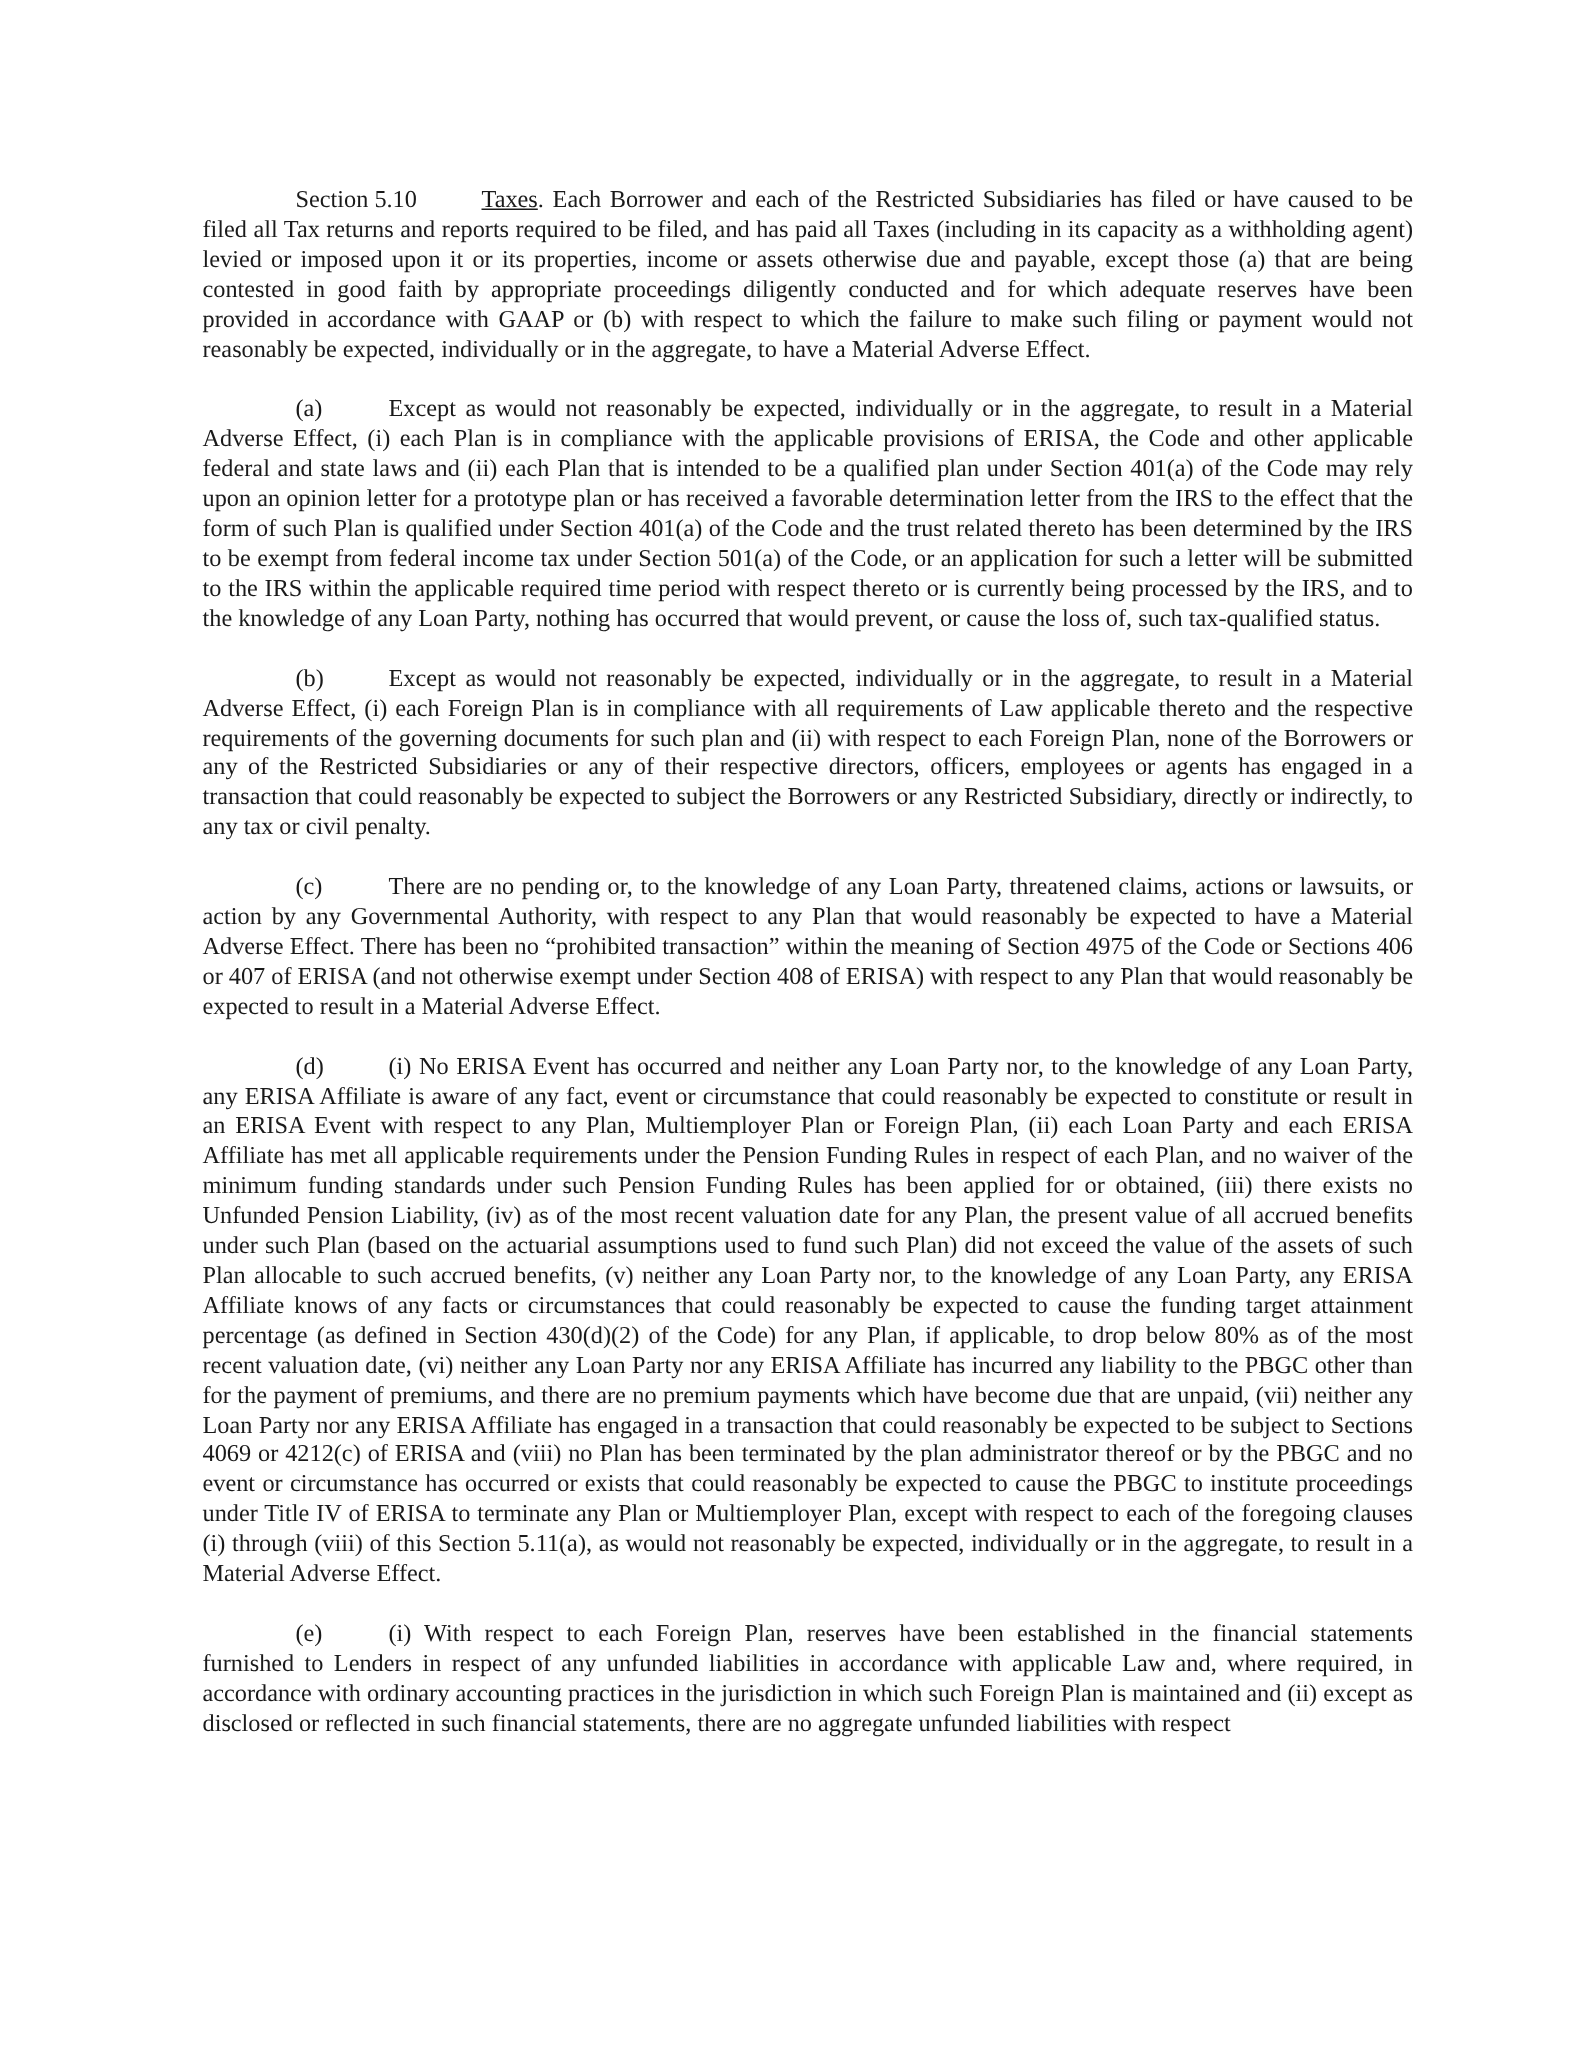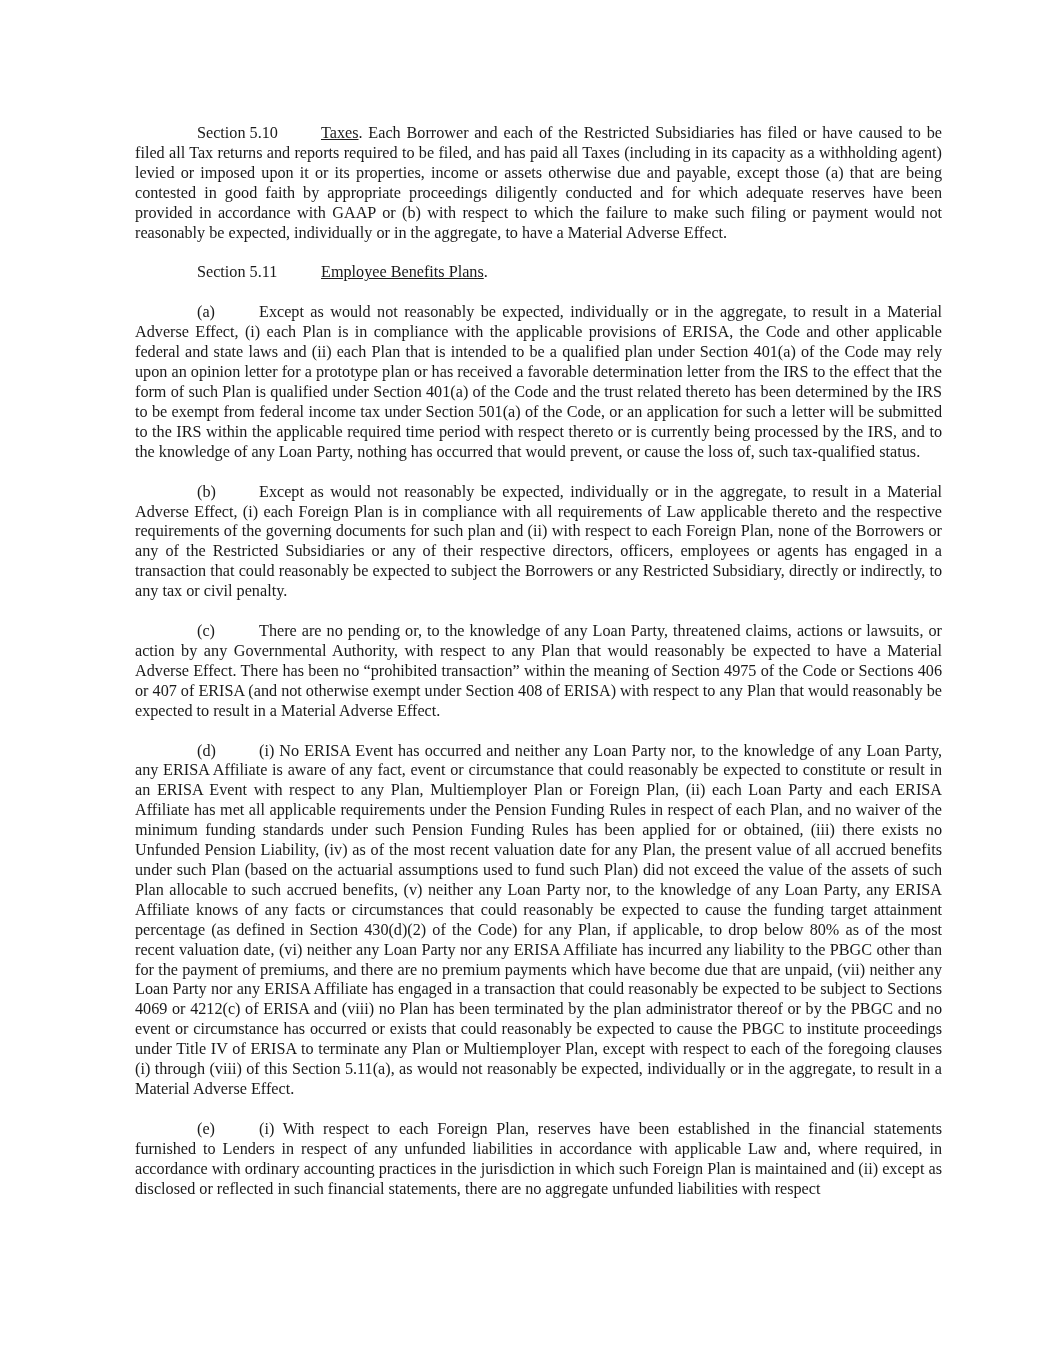--- a/index.html
+++ b/index.html
@@ -13,21 +13,20 @@
   .heading { margin: 0 0 20px 0; text-indent: 62px; }
   .num { display: inline-block; width: 62px; text-indent: 0; }
   .u { text-decoration: underline; }
 </style>
 </head>
 <body>
 
 <div class="page">
   <p class="para"><span class="num" style="width:124px">Section 5.10</span><span class="u">Taxes</span><span>. Each Borrower and each of the Restricted Subsidiaries has filed or have caused to be filed all Tax returns and reports required to be filed, and has paid all Taxes (including in its capacity as a withholding agent) levied or imposed upon it or its properties, income or assets otherwise due and payable, except those (a) that are being contested in good faith by appropriate proceedings diligently conducted and for which adequate reserves have been provided in accordance with GAAP or (b) with respect to which the failure to make such filing or payment would not reasonably be expected, individually or in the aggregate, to have a Material Adverse Effect.</span></p>
 
-  <p class="heading"><span class="num" style="width:124px">Section 5.11</span><span class="u">Employee Benefits Plans</span><span>.</span></p>
 
   <p class="para"><span class="num">(a)</span><span>Except as would not reasonably be expected, individually or in the aggregate, to result in a Material Adverse Effect, (i) each Plan is in compliance with the applicable provisions of ERISA, the Code and other applicable federal and state laws and (ii) each Plan that is intended to be a qualified plan under Section 401(a) of the Code may rely upon an opinion letter for a prototype plan or has received a favorable determination letter from the IRS to the effect that the form of such Plan is qualified under Section 401(a) of the Code and the trust related thereto has been determined by the IRS to be exempt from federal income tax under Section 501(a) of the Code, or an application for such a letter will be submitted to the IRS within the applicable required time period with respect thereto or is currently being processed by the IRS, and to the knowledge of any Loan Party, nothing has occurred that would prevent, or cause the loss of, such tax-qualified status.</span></p>
 
   <p class="para"><span class="num">(b)</span><span>Except as would not reasonably be expected, individually or in the aggregate, to result in a Material Adverse Effect, (i) each Foreign Plan is in compliance with all requirements of Law applicable thereto and the respective requirements of the governing documents for such plan and (ii) with respect to each Foreign Plan, none of the Borrowers or any of the Restricted Subsidiaries or any of their respective directors, officers, employees or agents has engaged in a transaction that could reasonably be expected to subject the Borrowers or any Restricted Subsidiary, directly or indirectly, to any tax or civil penalty.</span></p>
 
   <p class="para"><span class="num">(c)</span><span>There are no pending or, to the knowledge of any Loan Party, threatened claims, actions or lawsuits, or action by any Governmental Authority, with respect to any Plan that would reasonably be expected to have a Material Adverse Effect.  There has been no “prohibited transaction” within the meaning of Section 4975 of the Code or Sections 406 or 407 of ERISA (and not otherwise exempt under Section 408 of ERISA) with respect to any Plan that would reasonably be expected to result in a Material Adverse Effect.</span></p>
 
   <p class="para"><span class="num">(d)</span><span>(i) No ERISA Event has occurred and neither any Loan Party nor, to the knowledge of any Loan Party, any ERISA Affiliate is aware of any fact, event or circumstance that could reasonably be expected to constitute or result in an ERISA Event with respect to any Plan, Multiemployer Plan or Foreign Plan, (ii) each Loan Party and each ERISA Affiliate has met all applicable requirements under the Pension Funding Rules in respect of each Plan, and no waiver of the minimum funding standards under such Pension Funding Rules has been applied for or obtained, (iii) there exists no Unfunded Pension Liability, (iv) as of the most recent valuation date for any Plan, the present value of all accrued benefits under such Plan (based on the actuarial assumptions used to fund such Plan) did not exceed the value of the assets of such Plan allocable to such accrued benefits, (v) neither any Loan Party nor, to the knowledge of any Loan Party, any ERISA Affiliate knows of any facts or circumstances that could reasonably be expected to cause the funding target attainment percentage (as defined in Section 430(d)(2) of the Code) for any Plan, if applicable, to drop below 80% as of the most recent valuation date, (vi) neither any Loan Party nor any ERISA Affiliate has incurred any liability to the PBGC other than for the payment of premiums, and there are no premium payments which have become due that are unpaid, (vii) neither any Loan Party nor any ERISA Affiliate has engaged in a transaction that could reasonably be expected to be subject to Sections 4069 or 4212(c) of ERISA and (viii) no Plan has been terminated by the plan administrator thereof or by the PBGC and no event or circumstance has occurred or exists that could reasonably be expected to cause the PBGC to institute proceedings under Title IV of ERISA to terminate any Plan or Multiemployer Plan, except with respect to each of the foregoing clauses (i) through (viii) of this Section 5.11(a), as would not reasonably be expected, individually or in the aggregate, to result in a Material Adverse Effect.</span></p>
 
   <p class="para"><span class="num">(e)</span><span>(i) With respect to each Foreign Plan, reserves have been established in the financial statements furnished to Lenders in respect of any unfunded liabilities in accordance with applicable Law and, where required, in accordance with ordinary accounting practices in the jurisdiction in which such Foreign Plan is maintained and (ii) except as disclosed or reflected in such financial statements, there are no aggregate unfunded liabilities with respect</span></p>

